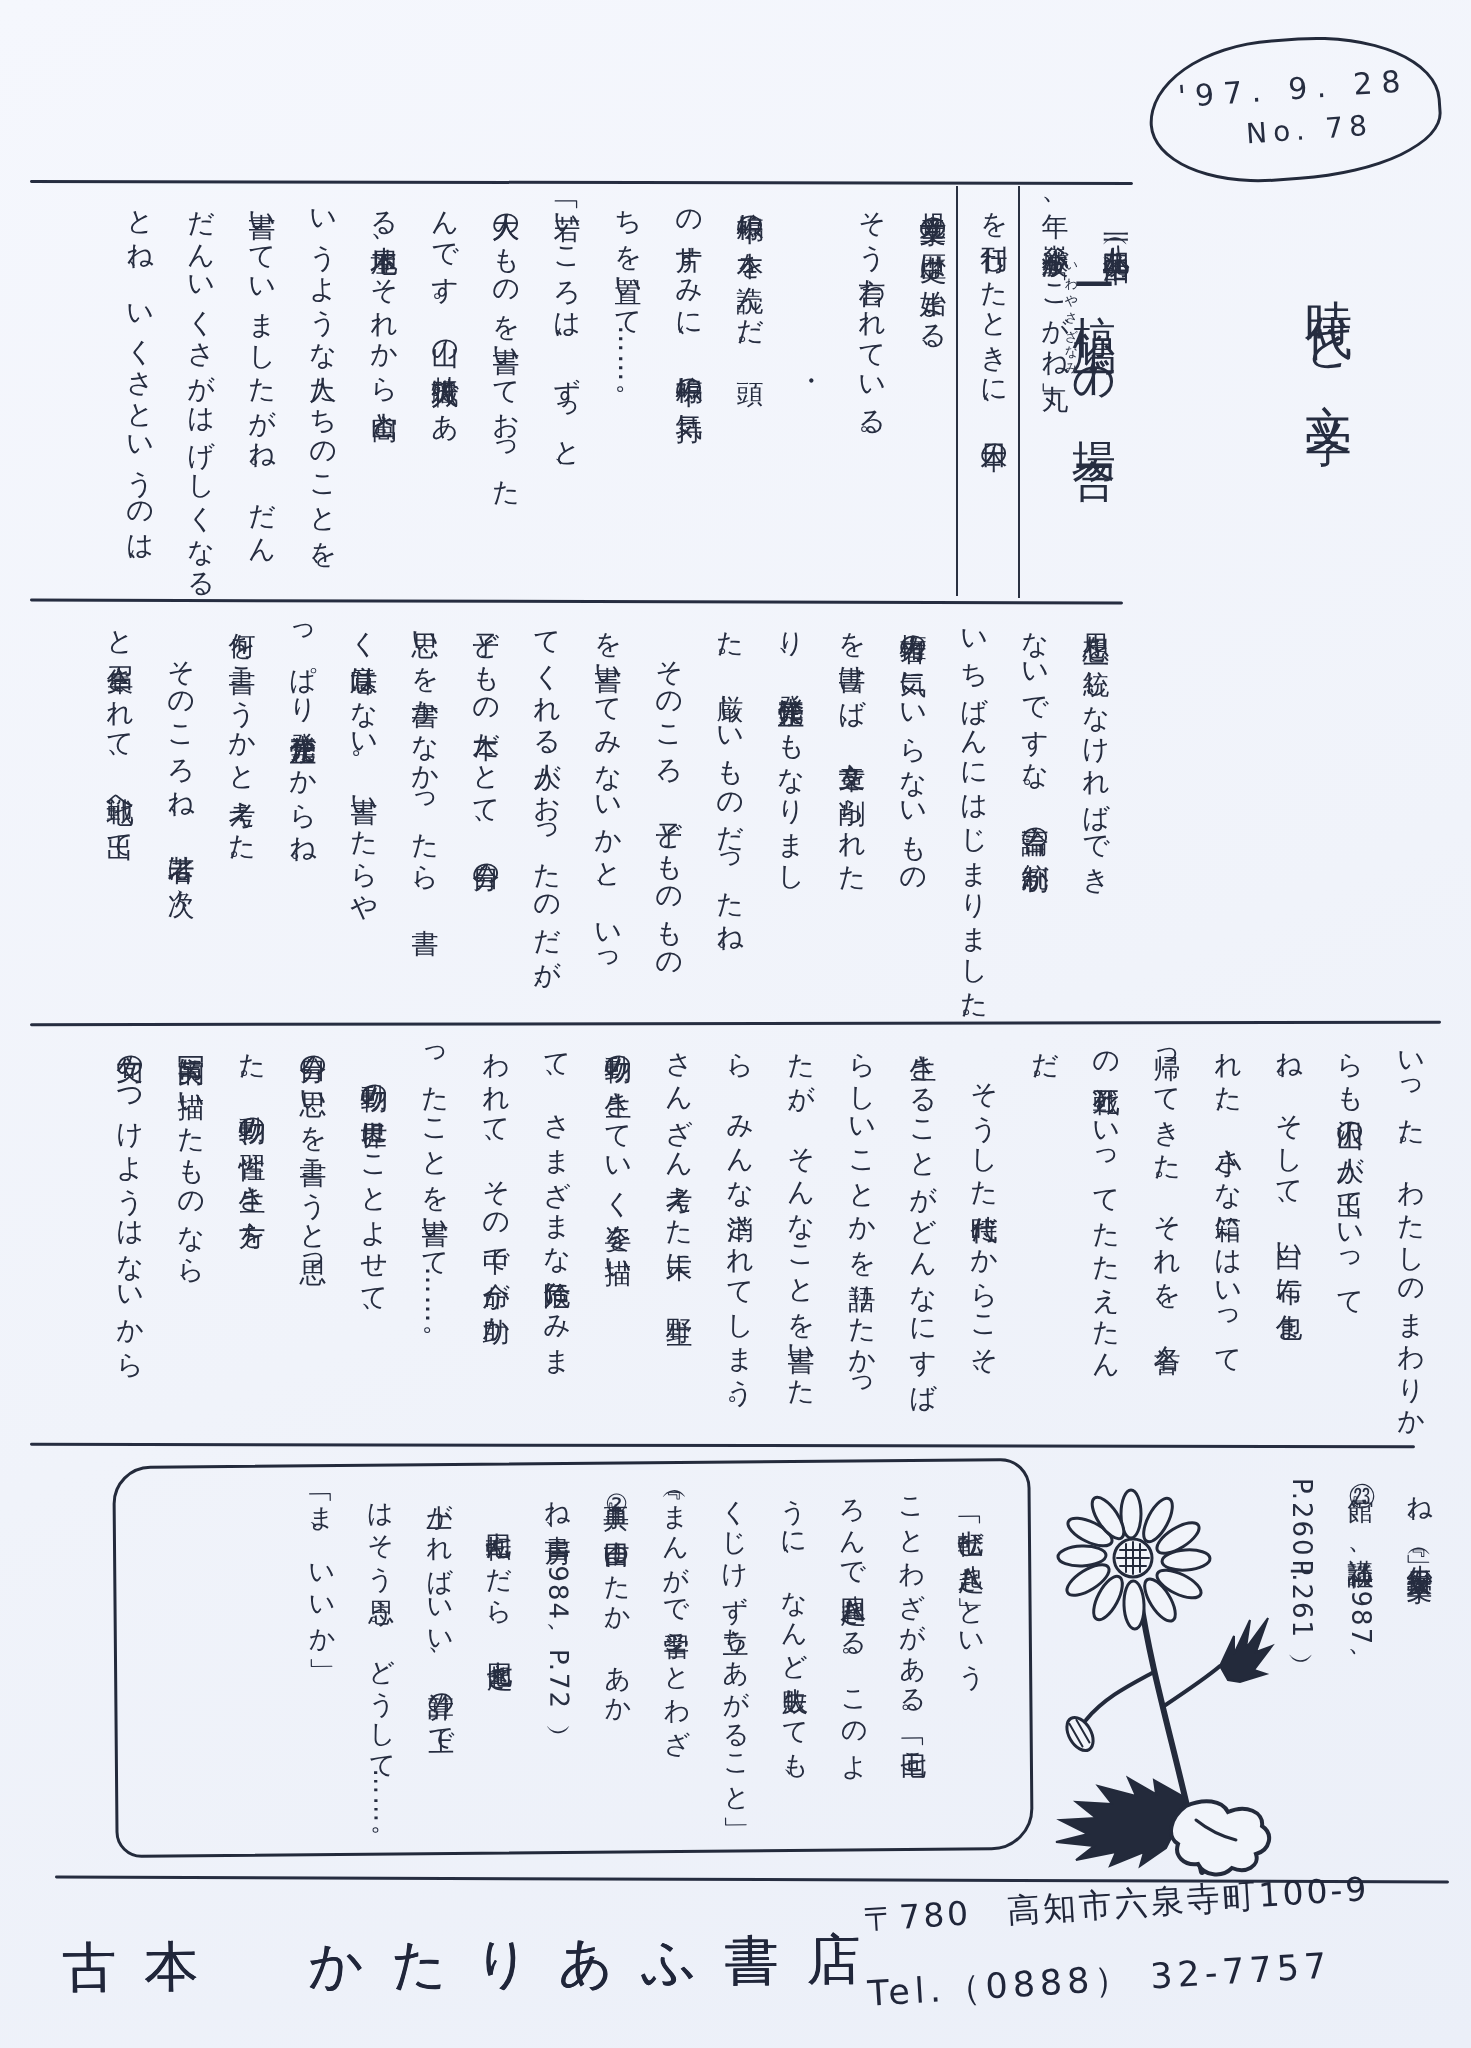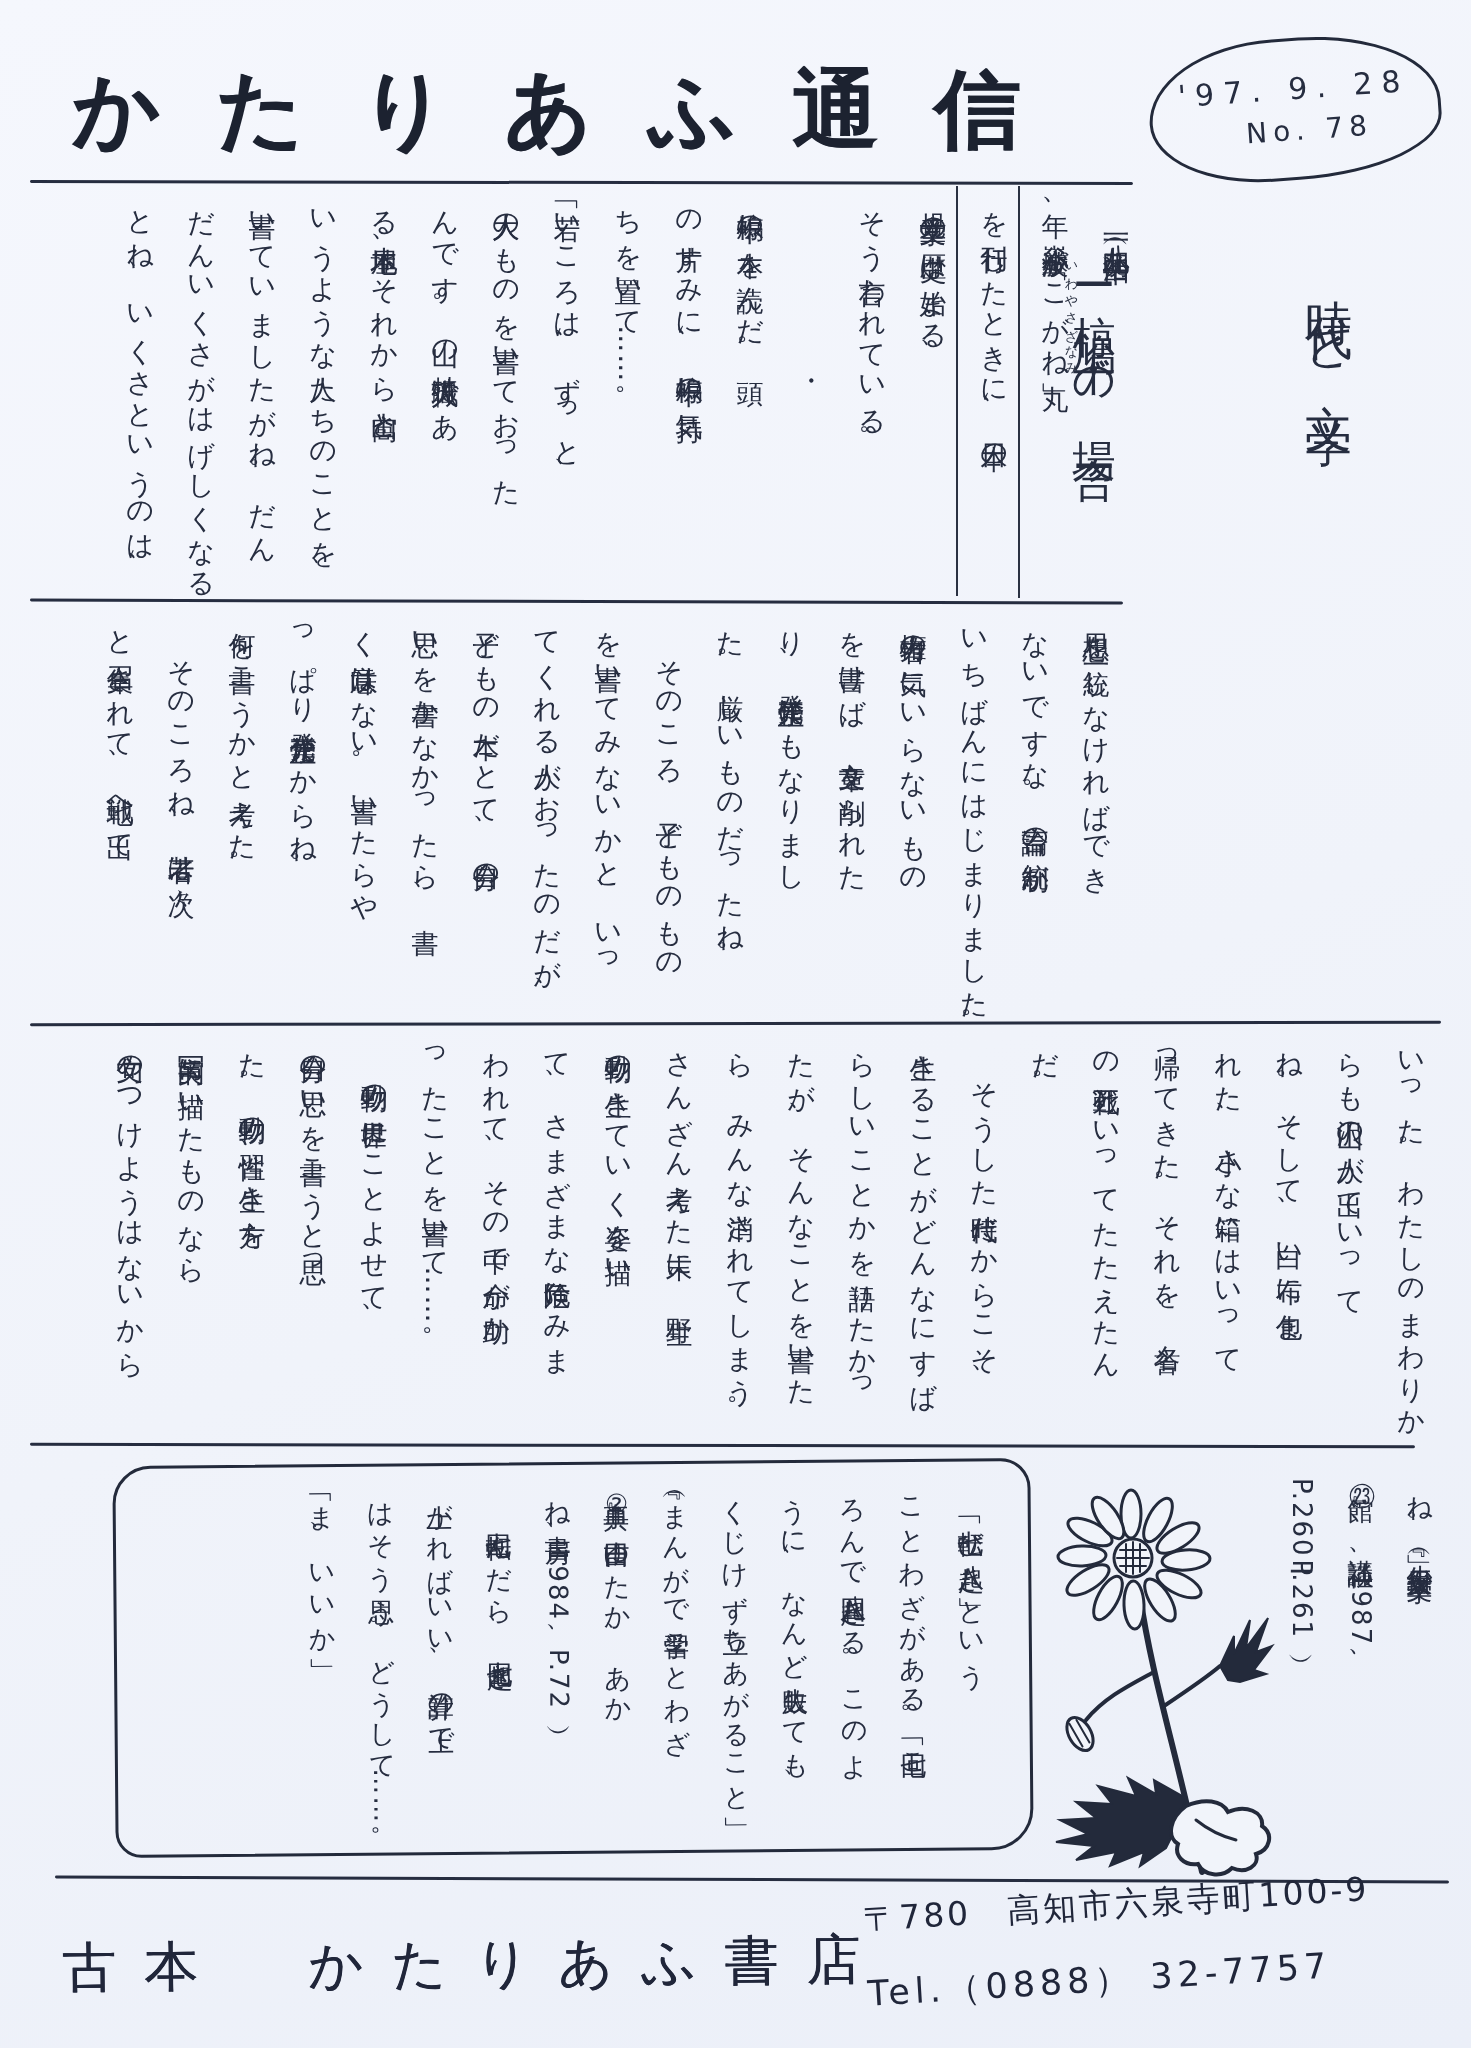--- a/index.html
+++ b/index.html
@@ -77,21 +77,20 @@
     white-space:nowrap;color:#20263a;
   }
   .contact .addr{font-size:33px;letter-spacing:3px;}
   .contact .tel{font-size:35px;letter-spacing:5px;margin-top:28px;}
 </style>
 </head>
 <body>
 
 <div class="page">
 
-  <div class="masthead">かたりあふ通信</div>
   <div class="hrule" style="left:30px;top:181px;width:1103px;transform:rotate(0.1deg);"></div>
 
   <div class="date-badge">
     <div class="l1">'97. 9. 28</div>
     <div class="l2">No. 78</div>
   </div>
 
   <div class="vtext headline">
     <p class="h1">時代と文学</p>
     <p class="h2">ー椋鳩十の場合ー</p>

